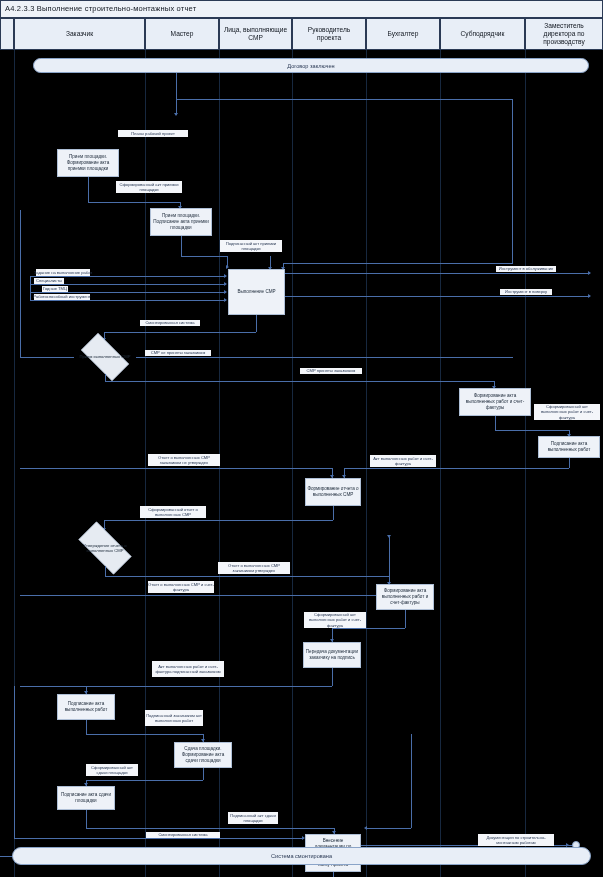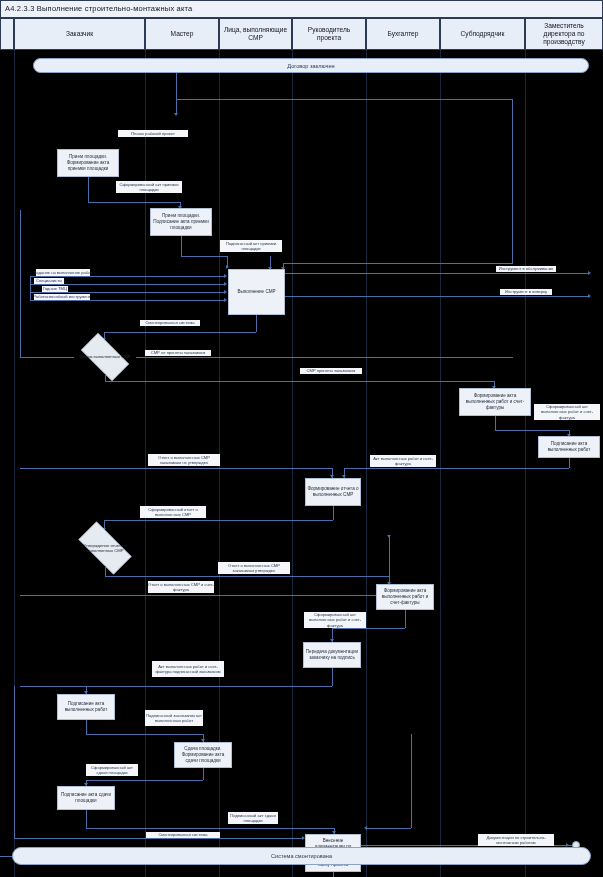--- a/index.html
+++ b/index.html
@@ -66,21 +66,21 @@
   
   .endev{position:absolute;width:8px;height:8px;border-radius:50%;
     background:#dfe7f2;border:1.5px solid #8aa4c8;box-sizing:border-box;}
 </style>
 </head>
 <body>
 
 <div id="page">
 
   <div class="titlebar">
-    <span>А4.2.3.3 Выполнение строительно-монтажных акта</span>
+    <span>А4.2.3.3 Выполнение строительно-монтажных отчет</span>
   </div>
 
   <div class="lanespacer"></div>
   <div class="lanehdr" style="left:14px;width:131px;">
       <span>Заказчик</span>
     </div>
   <div class="lanehdr" style="left:145px;width:74px;">
       <span>Мастер</span>
     </div>
   <div class="lanehdr" style="left:219px;width:73px;">

